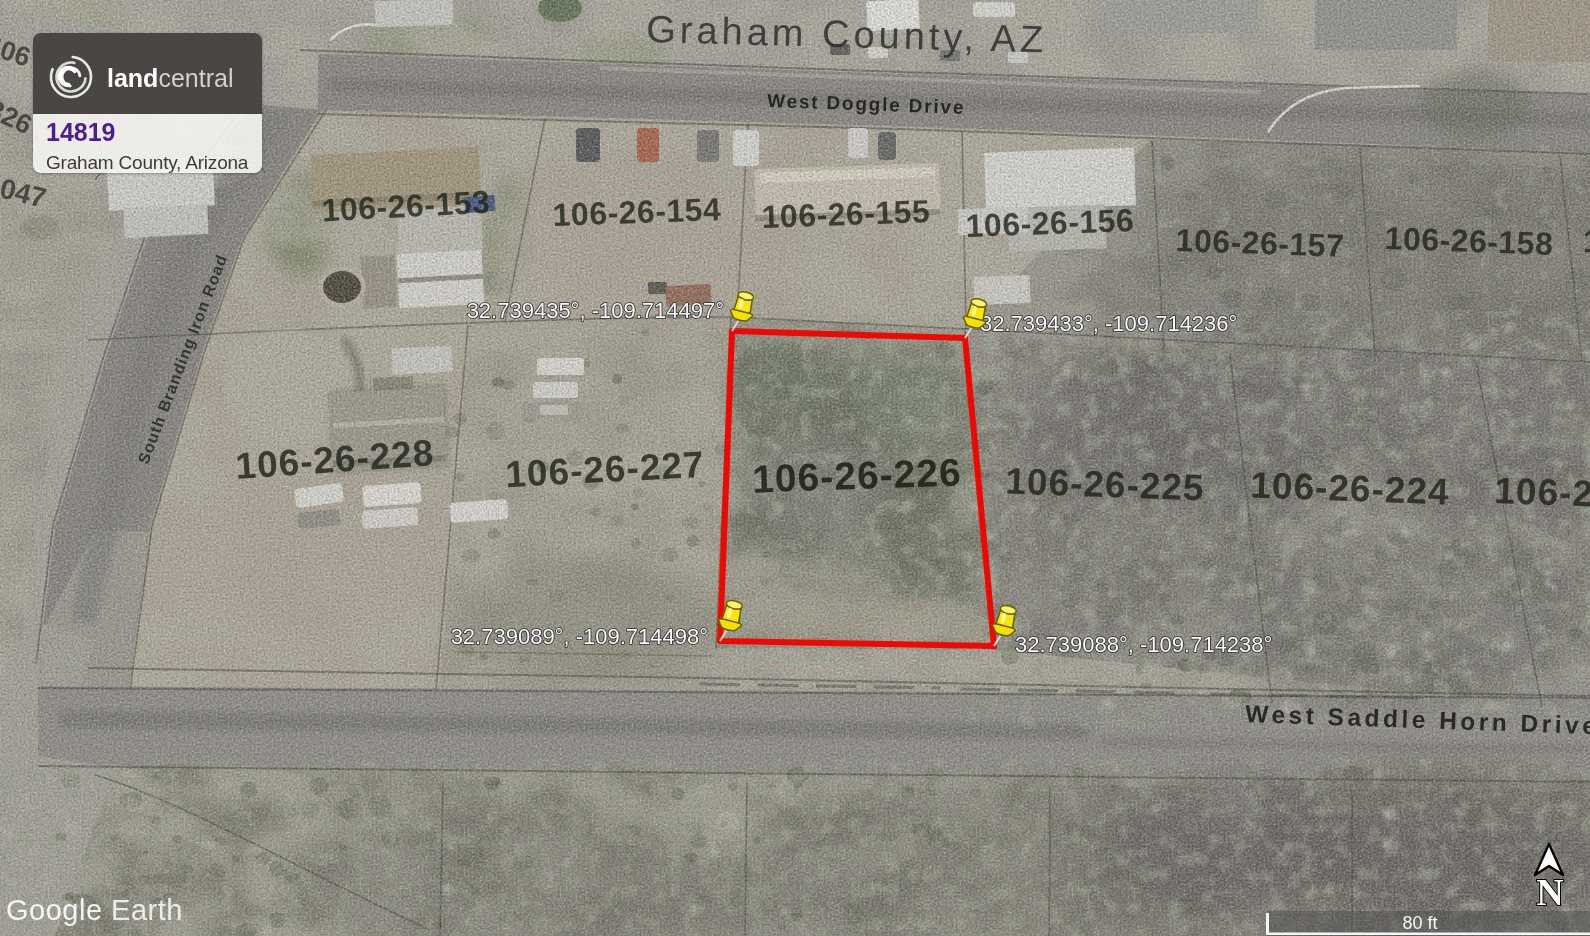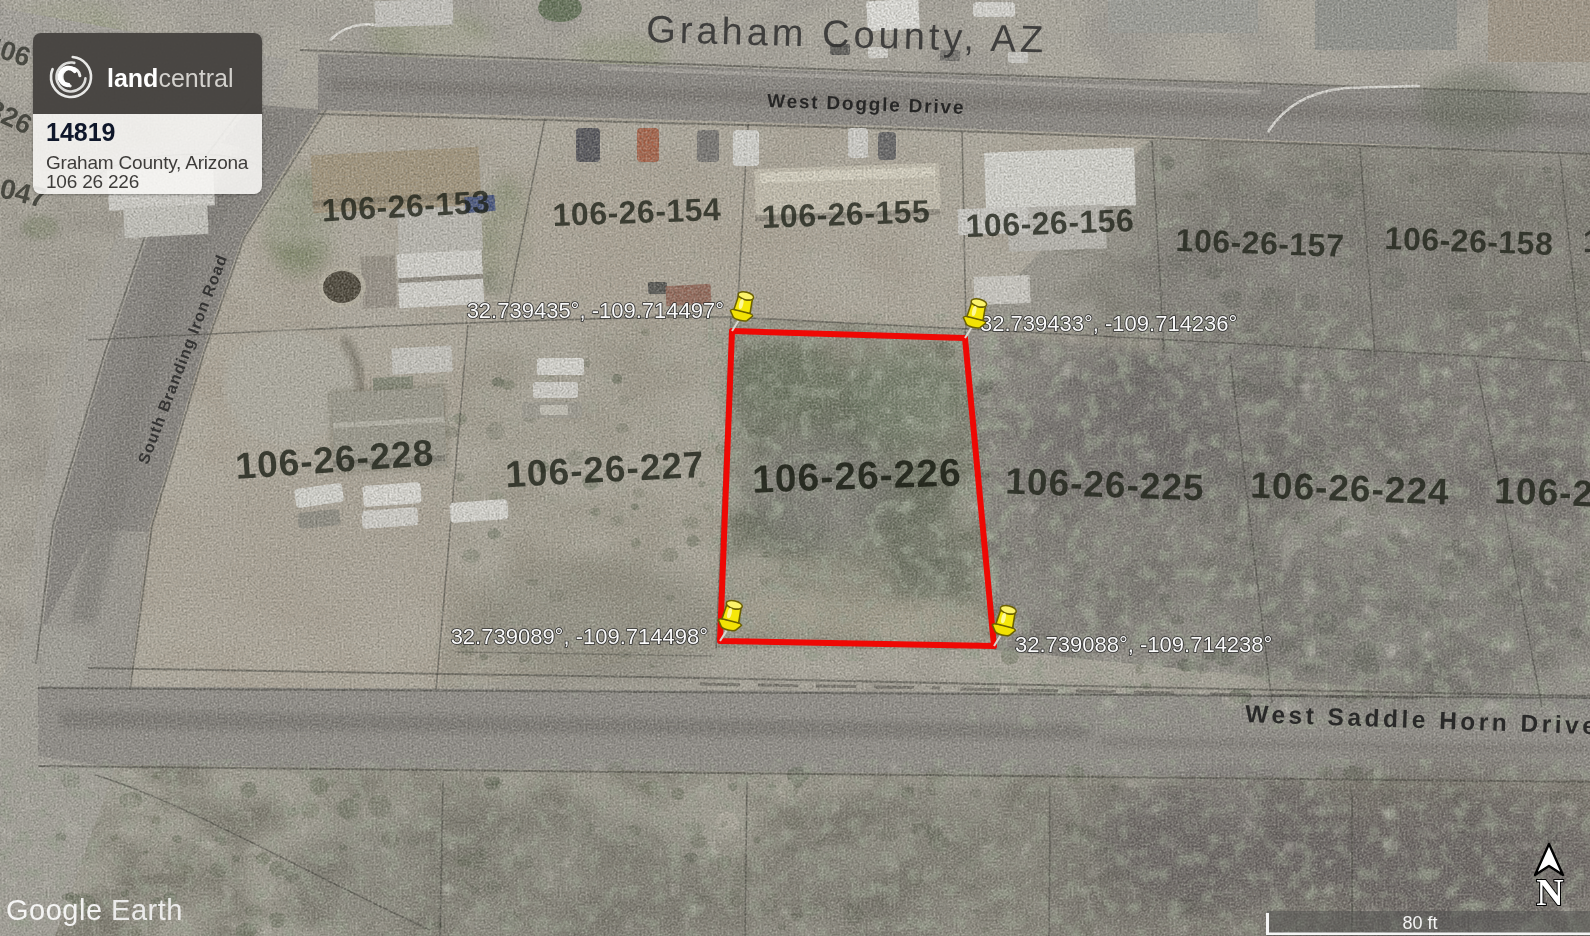--- a/index.html
+++ b/index.html
@@ -1138,33 +1138,33 @@
 
 <rect x="1266" y="913" width="3" height="21" fill="#f5f5f5"></rect>
 
 <rect x="1266" y="932.5" width="324" height="2.5" fill="#f5f5f5"></rect>
 
 <text x="1420" y="929" font-size="18" fill="#f5f5f5" text-anchor="middle" font-family="Liberation Sans, sans-serif">80 ft</text>
 
 <text x="6" y="920" font-size="29" fill="#fcfcfc" opacity="0.92" font-family="Liberation Sans, sans-serif" letter-spacing="0.5">Google <tspan fill="#f3f3f3">Earth</tspan></text>
 </svg>
 
-<div class="abs" style="left:33px;top:33px;width:229px;height:161px;border-radius:8px;overflow:hidden;box-shadow:0 1px 3px rgba(0,0,0,0.3);">
+<div class="abs" style="left:33px;top:33px;width:229px;height:140px;border-radius:8px;overflow:hidden;box-shadow:0 1px 3px rgba(0,0,0,0.3);">
 
   <div style="position:absolute;left:0;top:0;width:229px;height:81px;background:rgba(70,67,64,0.97);"></div>
 
   <div style="position:absolute;left:0;top:81px;width:229px;height:80px;background:rgba(248,247,245,0.88);"></div>
 
   <svg style="position:absolute;left:14px;top:20px" width="48" height="48" viewBox="0 0 48 48">
     <g fill="none" stroke-linecap="round" transform="rotate(-25 24 24)">
       <circle cx="24" cy="24" r="20" stroke="#e8e8e6" stroke-width="2.6" stroke-dasharray="100 26" transform="rotate(-60 24 24)"></circle>
       <circle cx="24" cy="24" r="14.5" stroke="#dcdcda" stroke-width="2.6" stroke-dasharray="70 22" transform="rotate(30 24 24)"></circle>
       <circle cx="24" cy="24" r="9" stroke="#efefed" stroke-width="3" stroke-dasharray="40 17" transform="rotate(120 24 24)"></circle>
       <path d="M18,30 a8.5,8.5 0 1,1 12,-10" stroke="#ffffff" stroke-width="4.5"></path>
     </g>
   </svg>
 
   <div style="position:absolute;left:74px;top:31px;font-size:25px;color:#ffffff;font-weight:bold;">land<span style="font-weight:normal;color:#d3d1cd;">central</span></div>
 
-  <div style="position:absolute;left:13px;top:85px;font-size:25px;font-weight:bold;color:#0f172a;">14819</div>
+  <div style="position:absolute;left:13px;top:85px;font-size:25px;font-weight:bold;color:#4c1d95;">14819</div>
 
   <div style="position:absolute;left:13px;top:121px;font-size:19px;color:#3e3c3a;line-height:18.5px;letter-spacing:-0.2px;">Graham County, Arizona<br>106 26 226</div>
 </div>
 
 </body></html>

